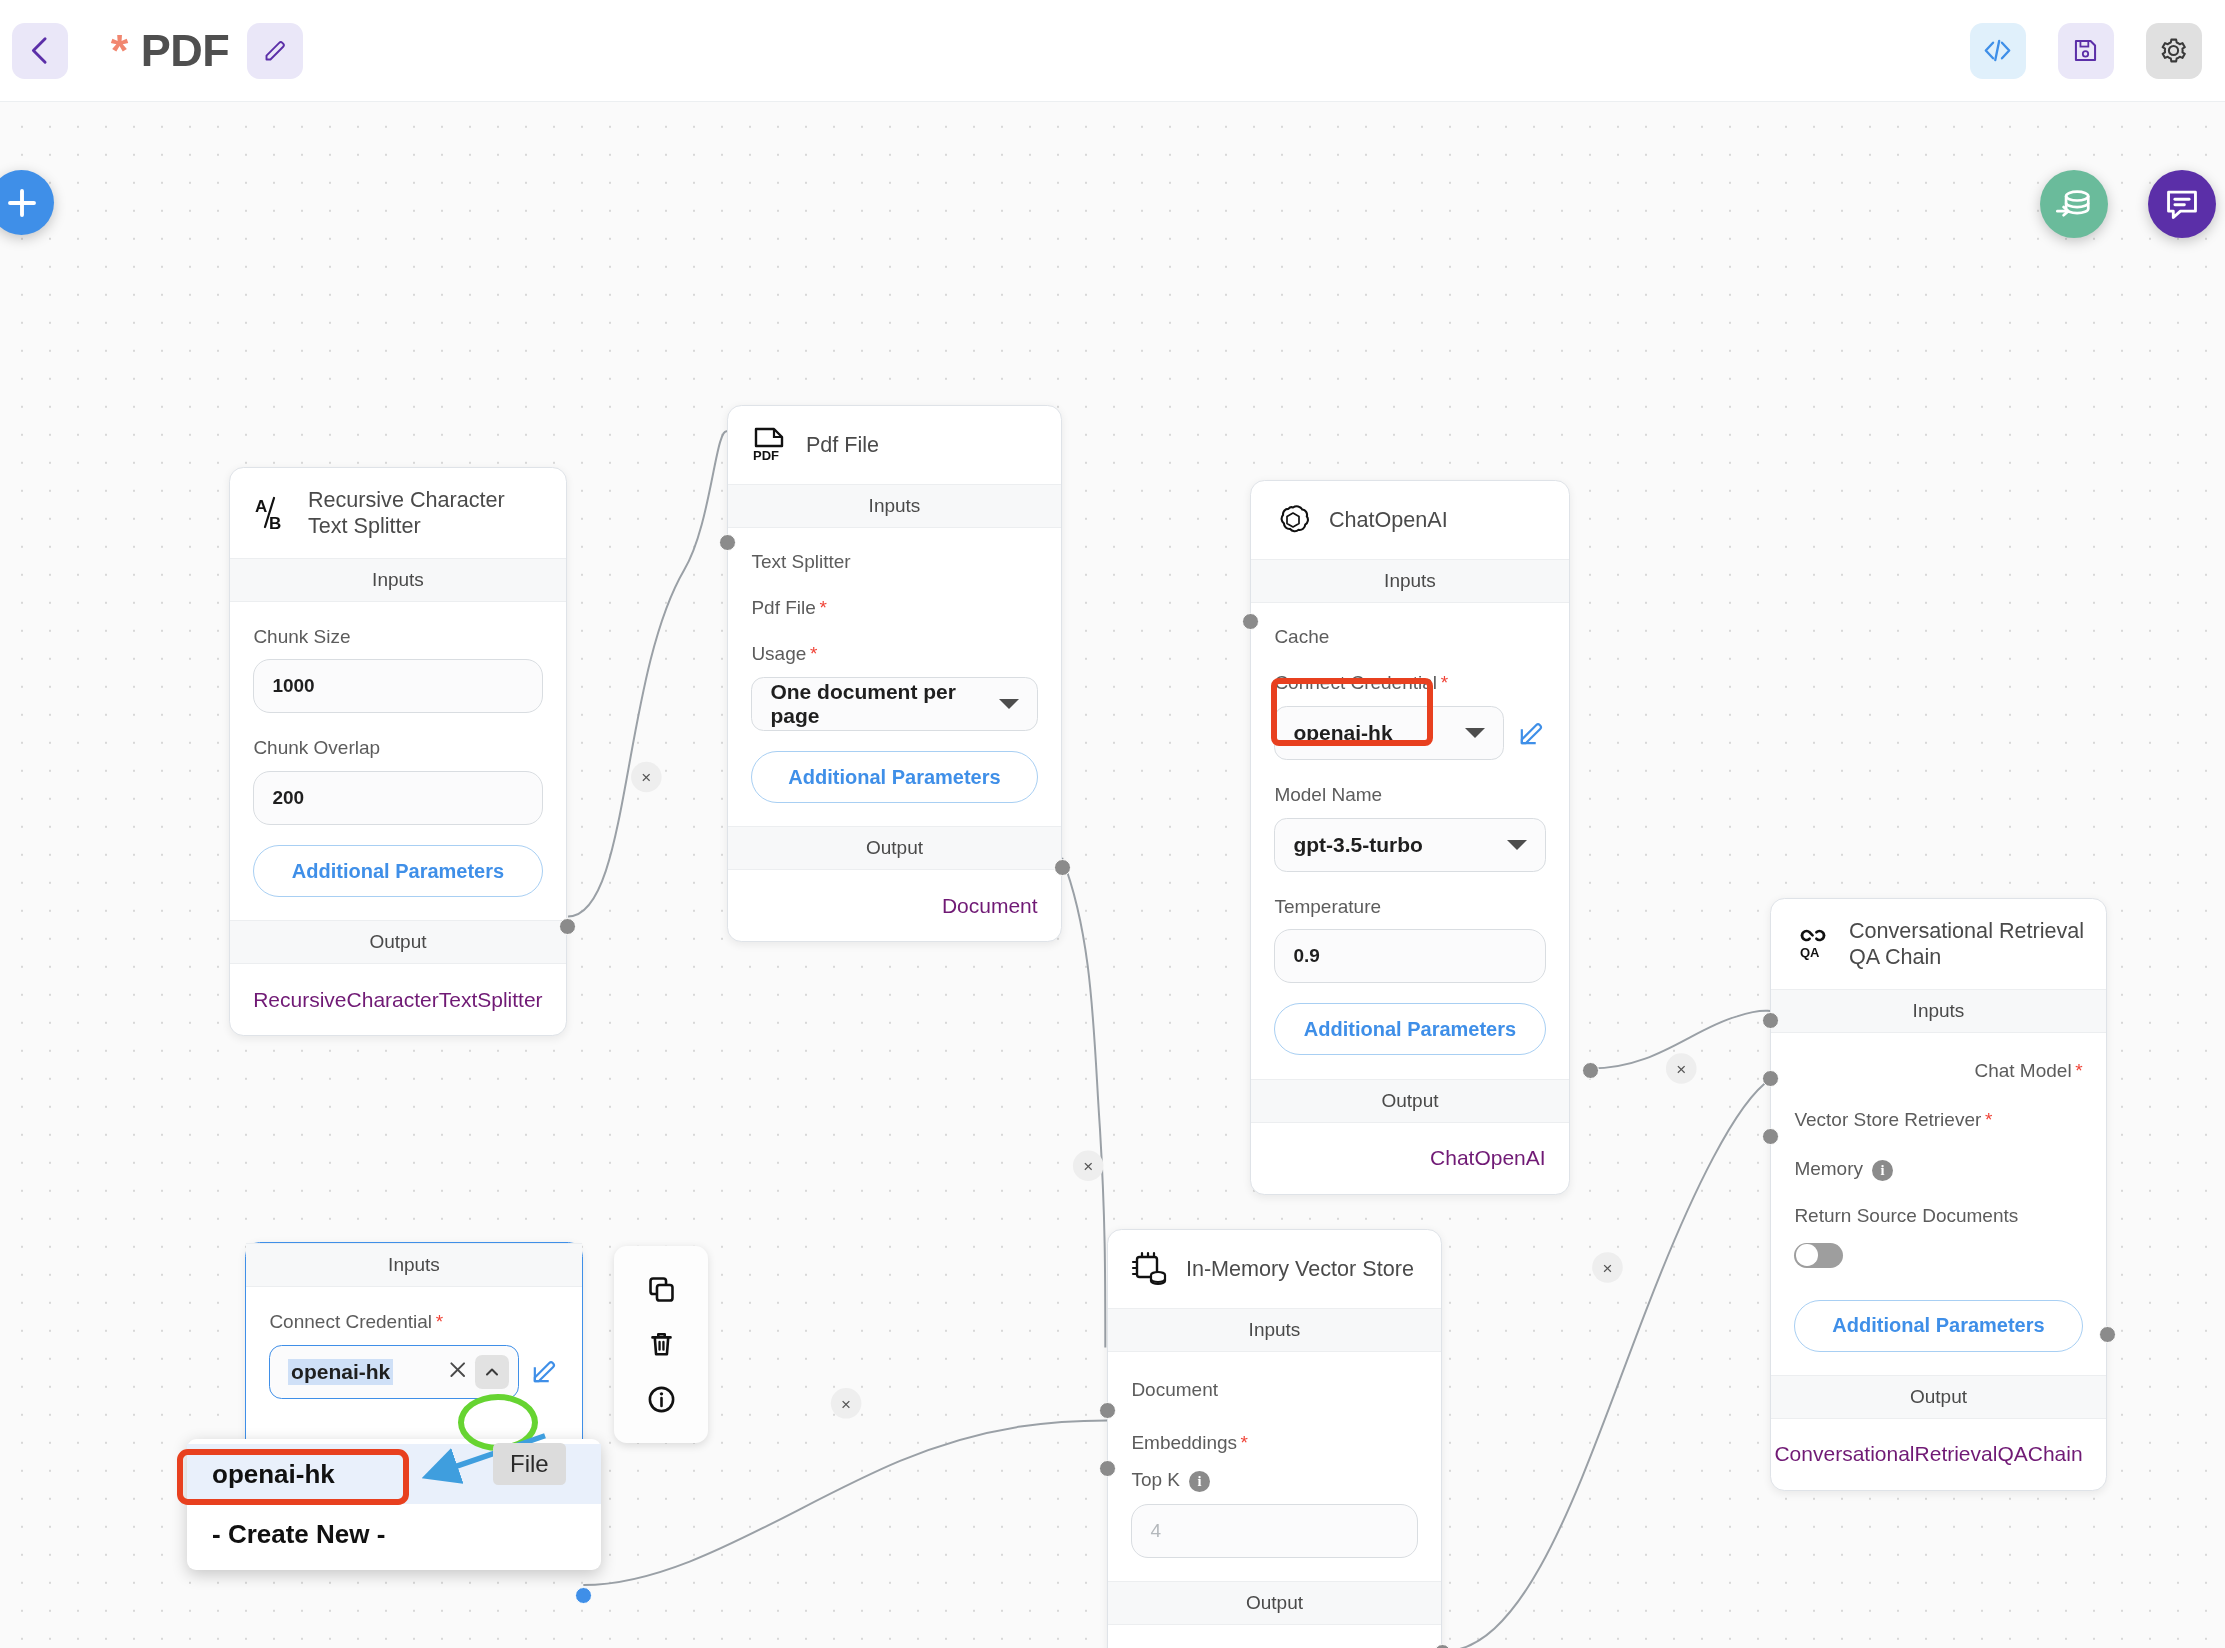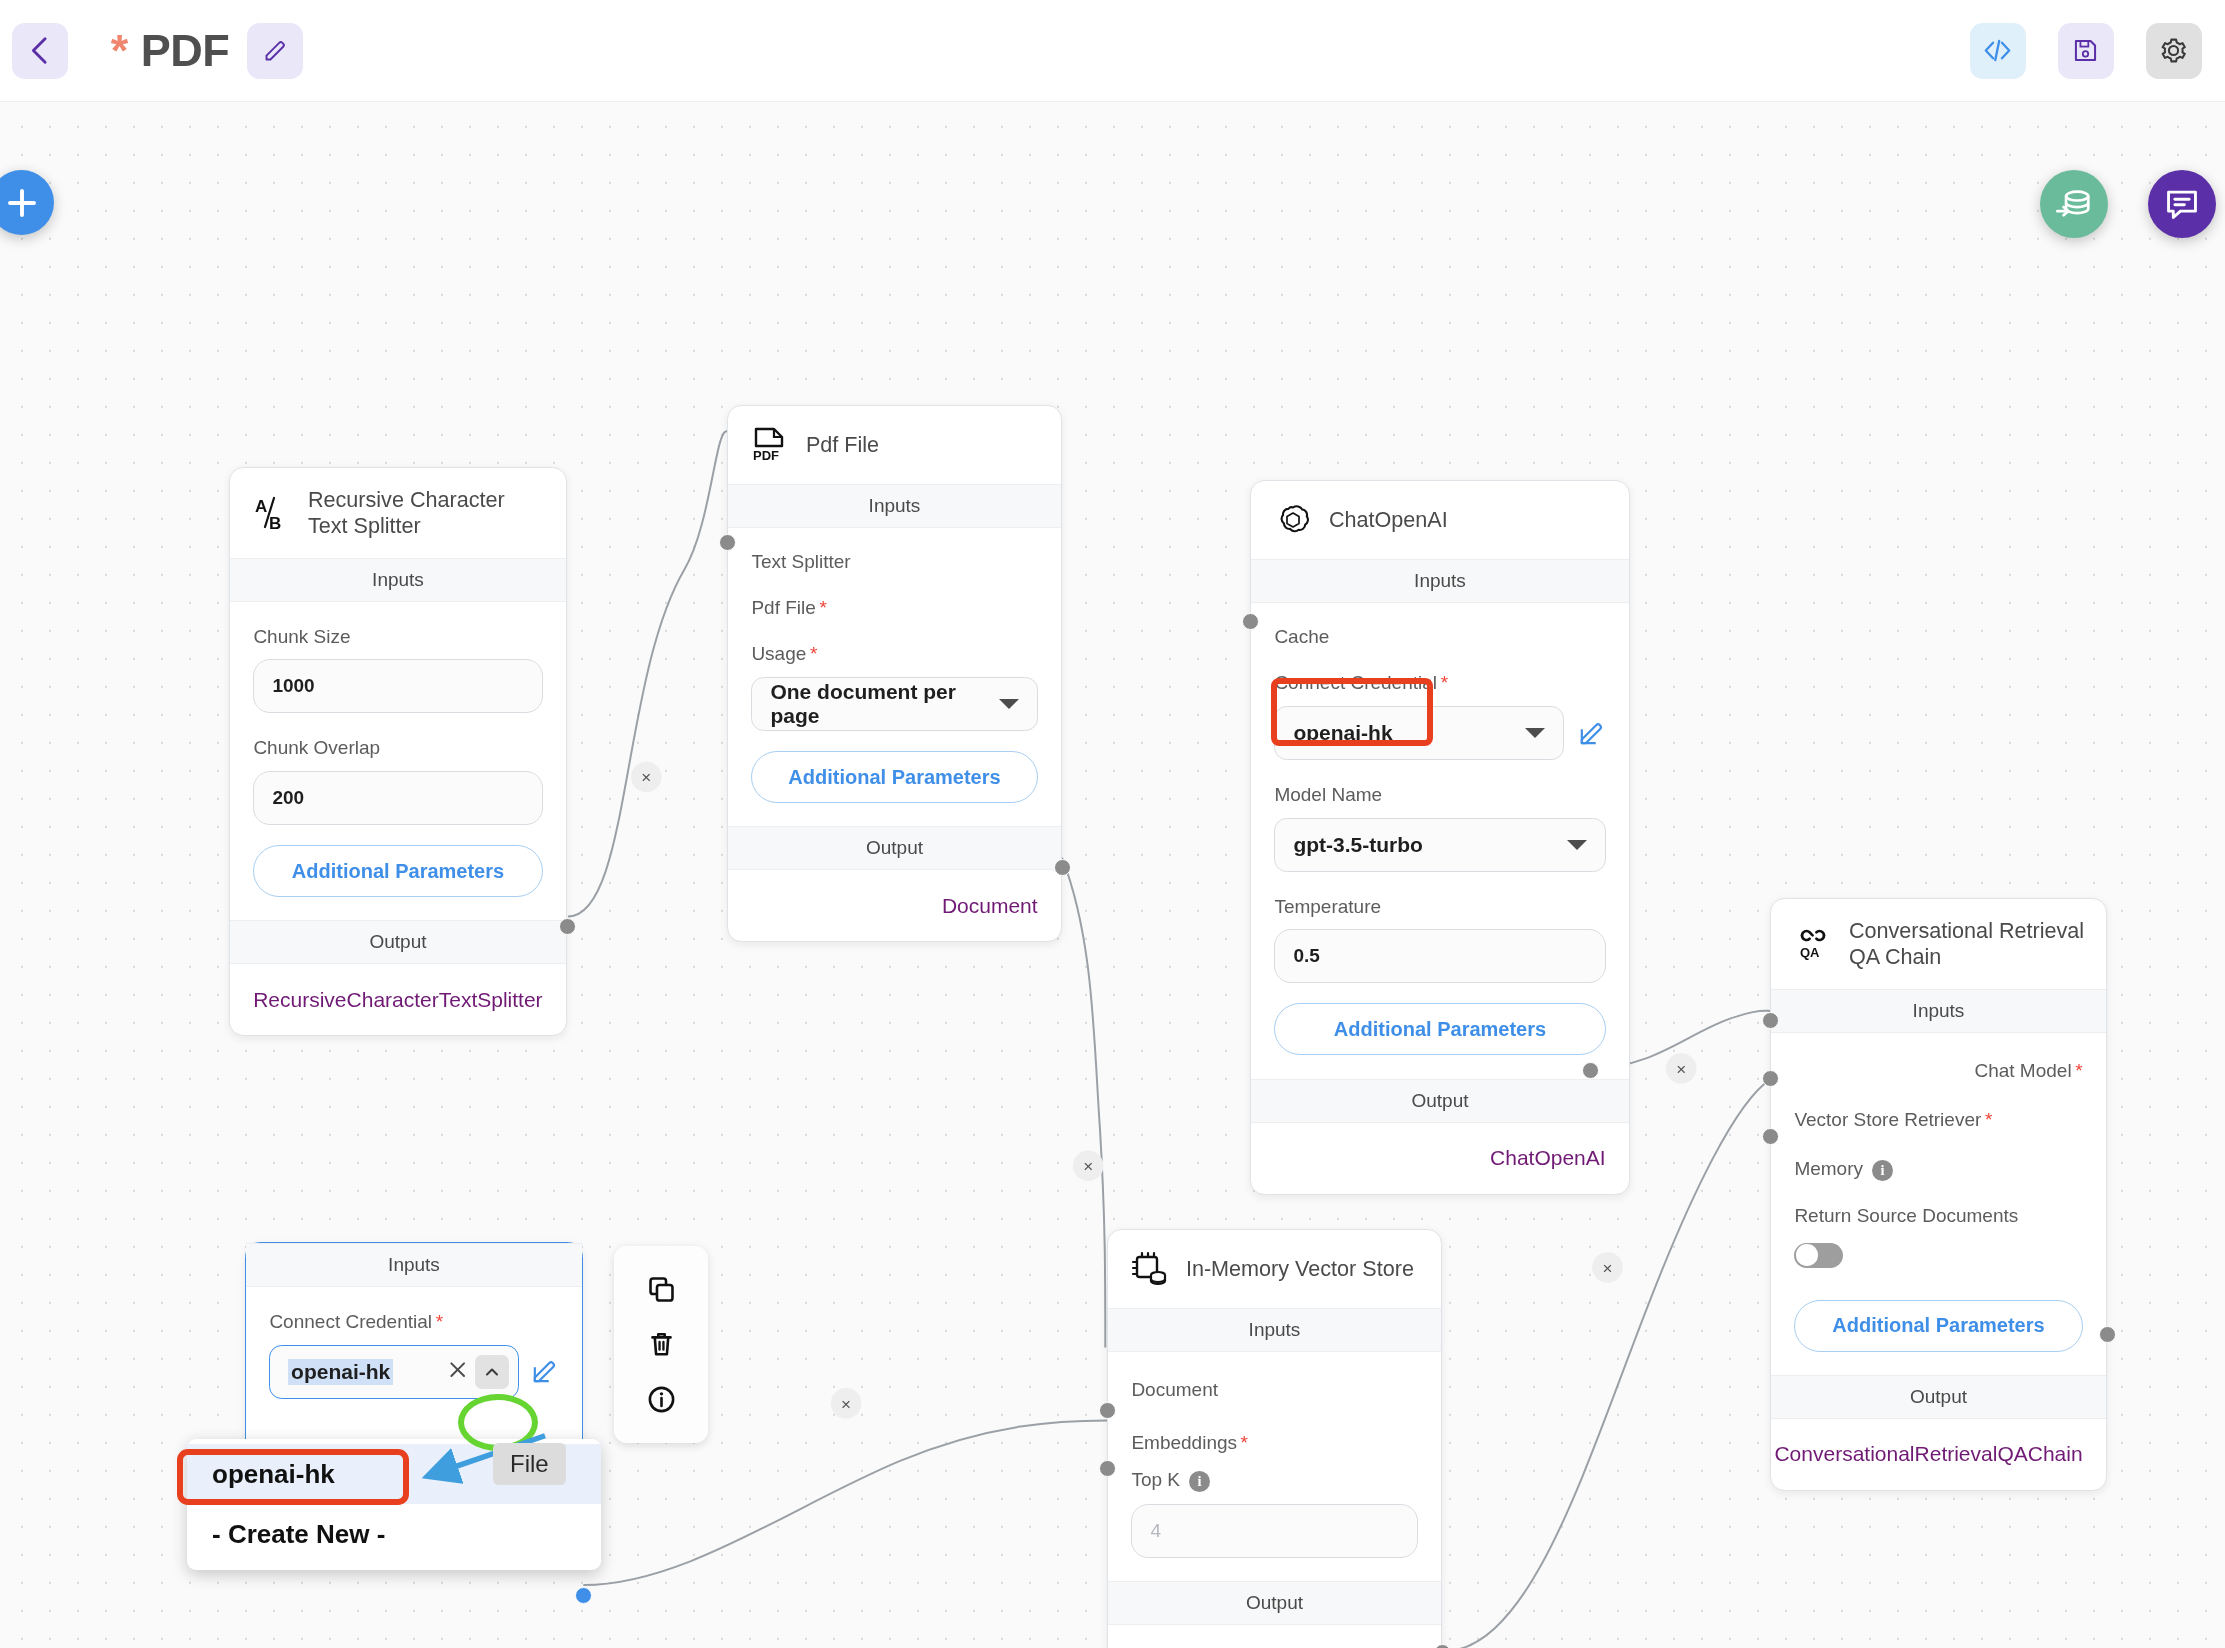--- a/index.html
+++ b/index.html
@@ -92,21 +92,21 @@
   }
   .toggle::after{content:"";position:absolute;left:1.8px;top:1.8px;width:21.6px;height:21.6px;border-radius:50%;background:#fff;}
   .infodot{
     display:inline-flex;align-items:center;justify-content:center;width:21px;height:21px;border-radius:50%;
     background:#8b8b8b;color:#fff;font-size:14.4px;font-weight:700;margin-left:9px;font-family:"Liberation Serif",serif;
   }
 
   
   #node-text-splitter{left:229px;top:365px;width:338px;}
   #node-pdf-file{left:727px;top:303px;width:335px;}
-  #node-chatopenai{left:1250px;top:378px;width:380px;}
+  #node-chatopenai{left:1250px;top:378px;width:320px;}
   #node-crqa{left:1770px;top:796px;width:337px;}
   #node-vectorstore{left:1107px;top:1127px;width:335px;}
   #node-embeddings{left:245px;top:1140px;width:338px;}
 
   
   #node-toolbar{
     position:absolute;left:614px;top:1144px;width:94px;height:197px;background:#fdfdfd;border-radius:12.6px;
     box-shadow:0 2.7px 9px rgba(0,0,0,.12);display:flex;flex-direction:column;align-items:center;
     justify-content:space-around;padding:16px 0;z-index:30;
   }
@@ -304,21 +304,21 @@
             <path d="M4 8.5V20h11.5" fill="none" stroke="#3f8fe8" stroke-width="1.8" stroke-linejoin="round"></path>
           </svg>
         </span>
       </div>
       <div class="fld-label">Model Name</div>
       <div class="selectbox">
         <span>gpt-3.5-turbo</span>
         <span class="caret"></span>
       </div>
       <div class="fld-label">Temperature</div>
-      <div class="txtinput">0.5</div>
+      <div class="txtinput">0.9</div>
       <div class="outline-btn" style="margin-bottom:23.4px;">Additional Parameters</div>
     </div>
     <div class="sec-bar">Output</div>
     <div class="out-row">ChatOpenAI</div>
     <div class="port" style="left:-9px;top:132px;"></div>
     <div class="port" style="left:331px;top:581px;"></div>
   </div>
 
   <div class="node" id="node-crqa">
     <div class="node-head">

